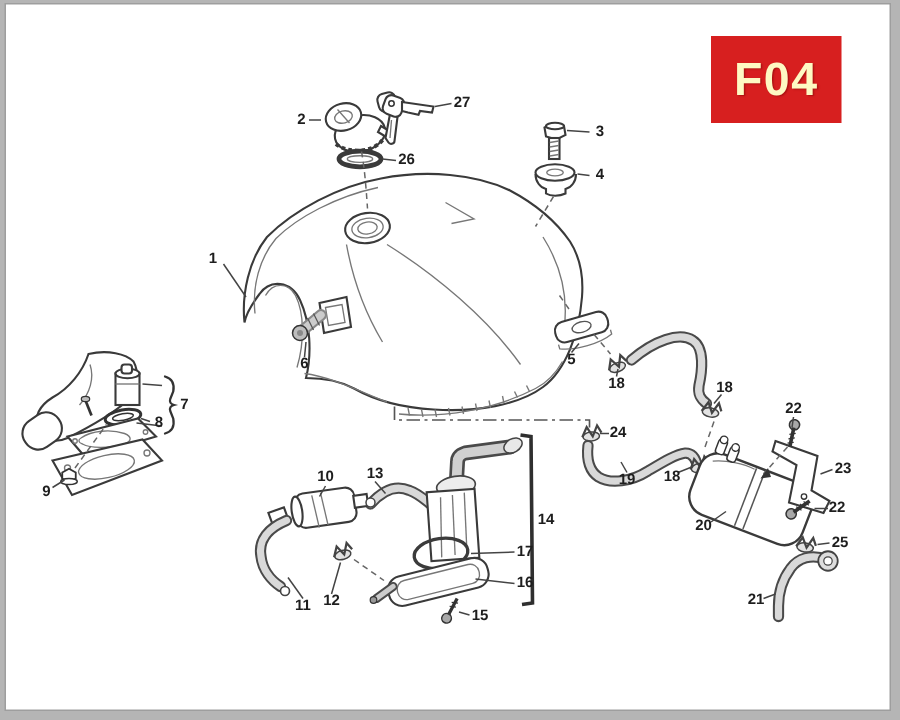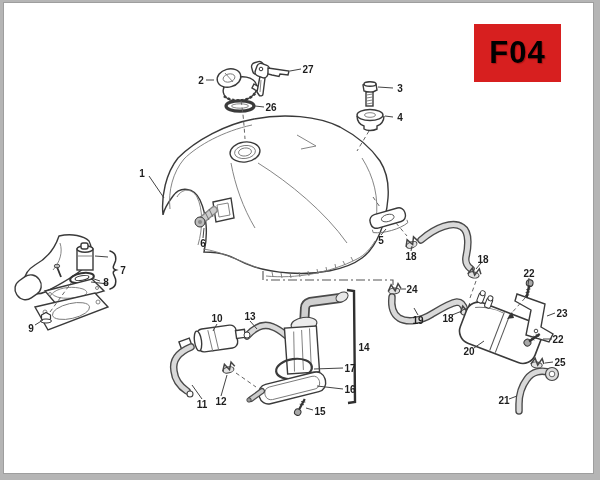--- a/index.html
+++ b/index.html
@@ -8,21 +8,21 @@
     background:#b5b5b5;
     font-family:"Liberation Sans",sans-serif;
   }
   .page{
     position:absolute;left:4px;top:3px;width:589px;height:470px;
     background:#ffffff;box-shadow:0 0 0 1px #9e9e9e;
   }
   svg.diagram{position:absolute;left:0;top:0;}
   .badge{
     position:absolute;left:474px;top:24px;width:87px;height:58px;
-    background:#d71f1f;color:#000000;display:flex;align-items:center;justify-content:center;
+    background:#d71f1f;color:#fef9c3;display:flex;align-items:center;justify-content:center;
     font-size:31px;font-weight:bold;letter-spacing:1px;
     text-shadow:1px 1px 1px rgba(120,0,0,.45);
   }
   .lbl{font-family:"Liberation Sans",sans-serif;font-size:10px;font-weight:bold;fill:#1e1e1e;}
   .ln{stroke:#3a3a3a;stroke-width:1.4;fill:#ffffff;}
   .lnf{stroke:#3a3a3a;stroke-width:1.4;fill:none;}
   .thin{stroke:#777;stroke-width:.9;fill:none;}
   .leader{stroke:#444;stroke-width:1;}
   .dash{stroke:#666;stroke-width:1;fill:none;stroke-dasharray:4 3;}
   .hose-o{fill:none;stroke:#4a4a4a;stroke-width:7.5;stroke-linecap:round;}

